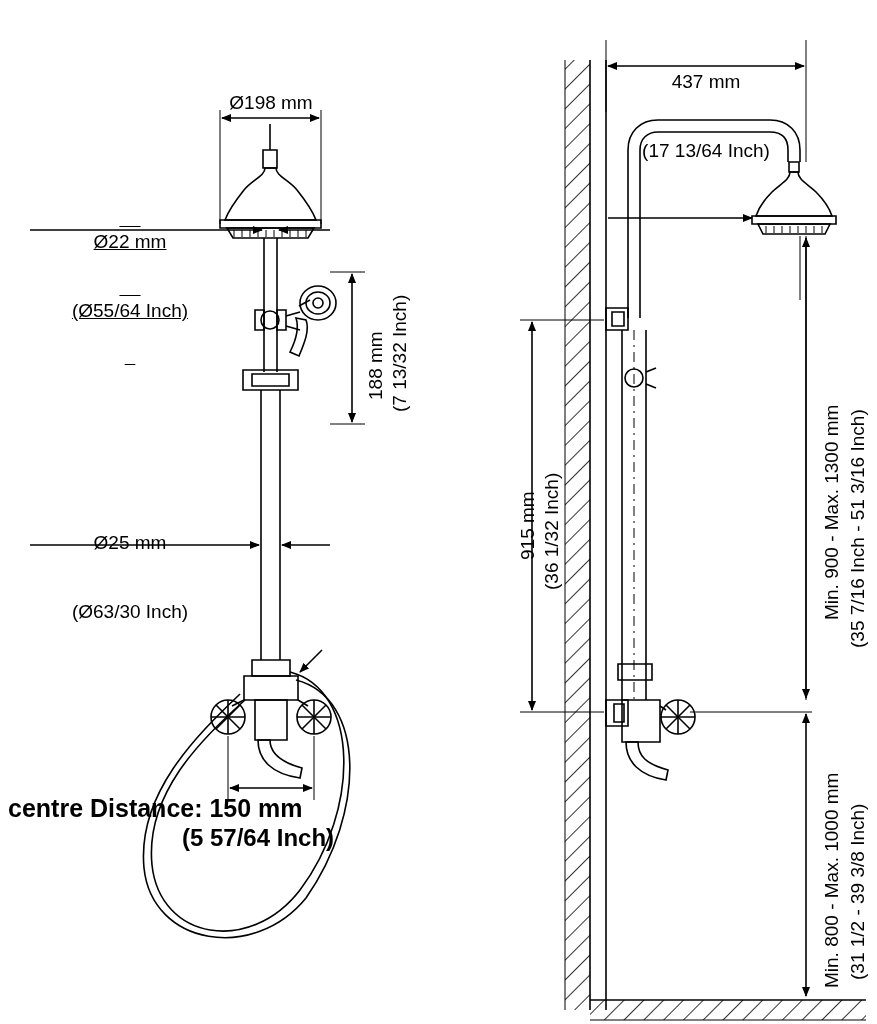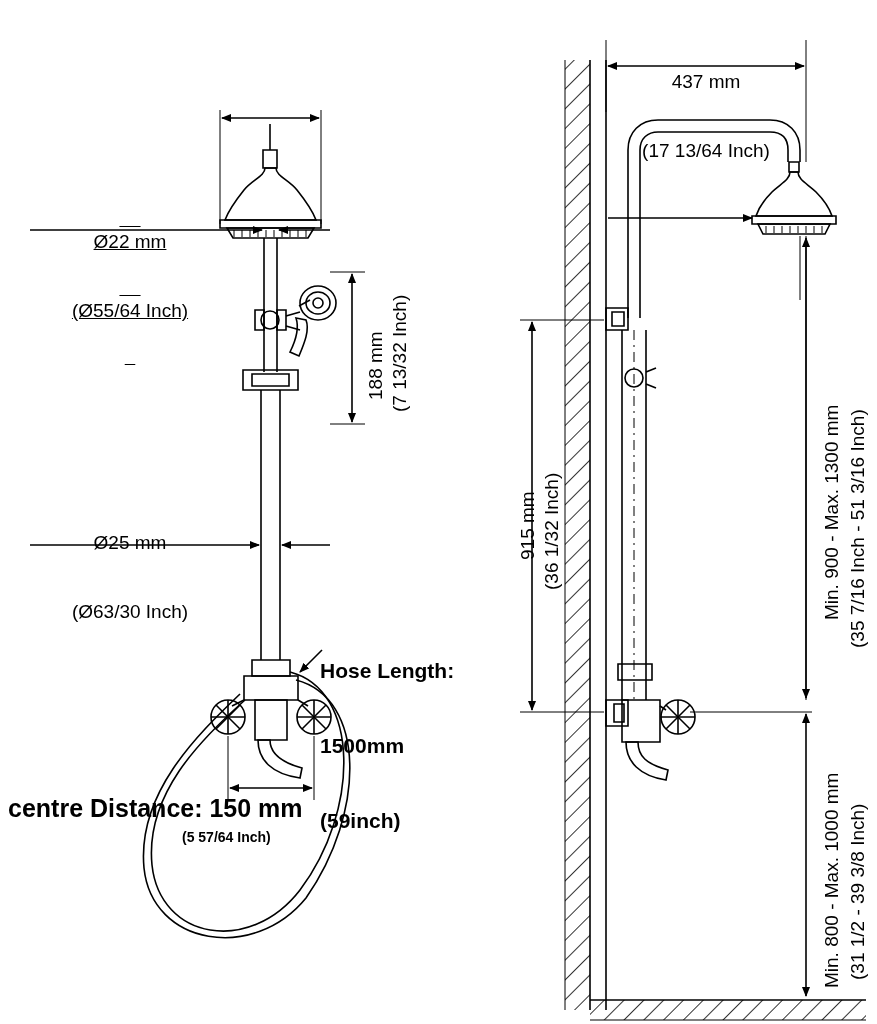--- a/index.html
+++ b/index.html
@@ -206,43 +206,39 @@
       <line x1="532" y1="322" x2="532" y2="710" marker-start="url(#ahr)" marker-end="url(#ah)"></line>
 
       <line x1="806" y1="236" x2="806" y2="700" stroke-width="1"></line>
       <line x1="806" y1="238" x2="806" y2="698" marker-start="url(#ahr)" marker-end="url(#ah)"></line>
       <line x1="690" y1="712" x2="812" y2="712" stroke-width="1"></line>
       <line x1="806" y1="714" x2="806" y2="996" marker-start="url(#ahr)" marker-end="url(#ah)"></line>
     </g>
   </svg>
 
   <div class="lbl center" style="left:176px; top:45px; width:190px;">
+    <div>Ø198 mm</div>
   </div>
 
   <div class="lbl center" style="left:40px; top:184px; width:180px;text-decoration:underline;">
     <div>Ø22 mm</div>
     <div>(Ø55/64 Inch)</div>
   </div>
 
   <div class="lbl vert" style="left:364px; top:400px;">188 mm</div>
   <div class="lbl vert" style="left:388px; top:412px;">(7 13/32 Inch)</div>
 
   <div class="lbl center" style="left:40px; top:485px; width:180px;">
     <div>Ø25 mm</div>
     <div>(Ø63/30 Inch)</div>
   </div>
 
-  <div class="lbl bold" style="left:320px; top:608px; font-size:21px; line-height:25px;">
-    <div>Hose Length:</div>
-    <div>1500mm</div>
-    <div>(59inch)</div>
-  </div>
 
   <div class="lbl bold" style="left:8px; top:797px; font-size:25px;">centre Distance: 150 mm</div>
-  <div class="lbl bold" style="left:182px; top:826px; font-size:14px;text-align:right;">(5 57/64 Inch)</div>
+  <div class="lbl bold" style="left:182px; top:826px; font-size:24px;text-align:right;">(5 57/64 Inch)</div>
 
   <div class="lbl center" style="left:616px; top:24px; width:180px;">
     <div>437 mm</div>
     <div>(17 13/64 Inch)</div>
   </div>
 
 
   <div class="lbl vert" style="left:516px; top:560px;">915 mm</div>
   <div class="lbl vert" style="left:540px; top:590px;">(36 1/32 Inch)</div>
 

